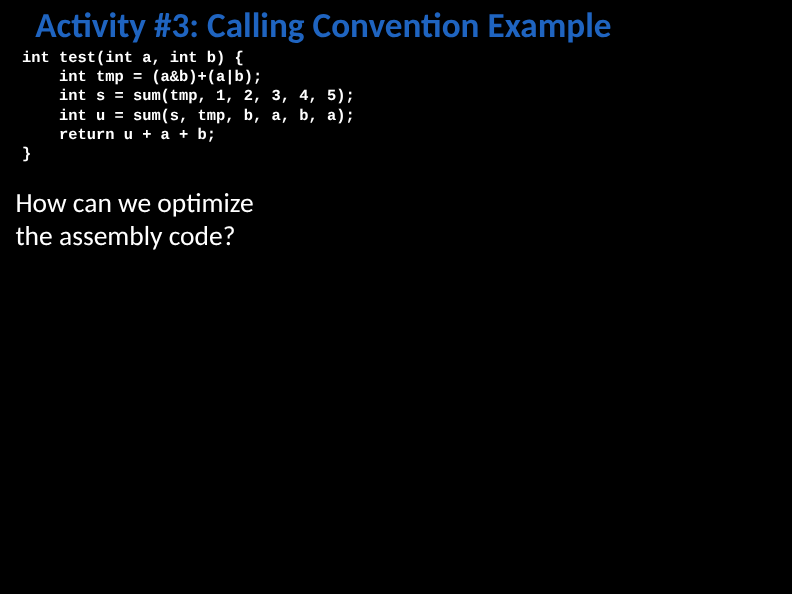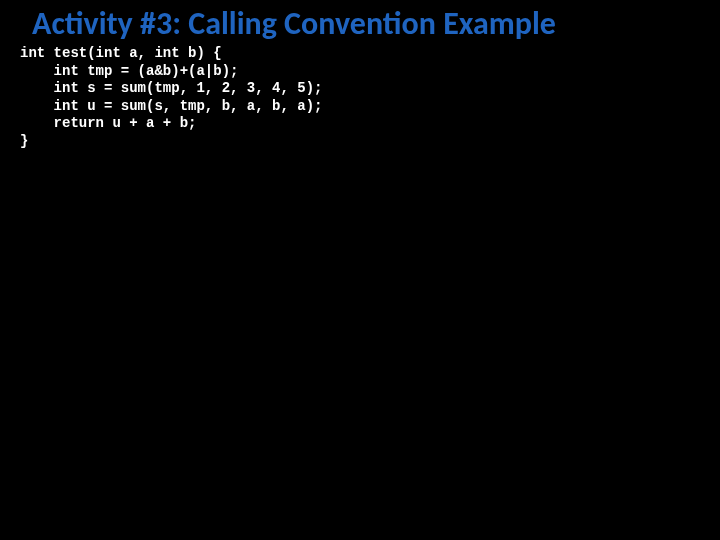--- a/index.html
+++ b/index.html
@@ -52,14 +52,18 @@
 
   <div class="title">Activity #3: Calling Convention Example</div>
 
   <div class="code"><span>int test(int a, int b) {</span>
 <span>    int tmp = (a&amp;b)+(a|b);</span>
 <span>    int s = sum(tmp, 1, 2, 3, 4, 5);</span>
 <span>    int u = sum(s, tmp, b, a, b, a);</span>
 <span>    return u + a + b;</span>
 <span>}</span></div>
 
+  <div class="question">
+    <div>How can we optimize</div>
+    <div>the assembly code?</div>
+  </div>
 
 </div>
 
 </body></html>

